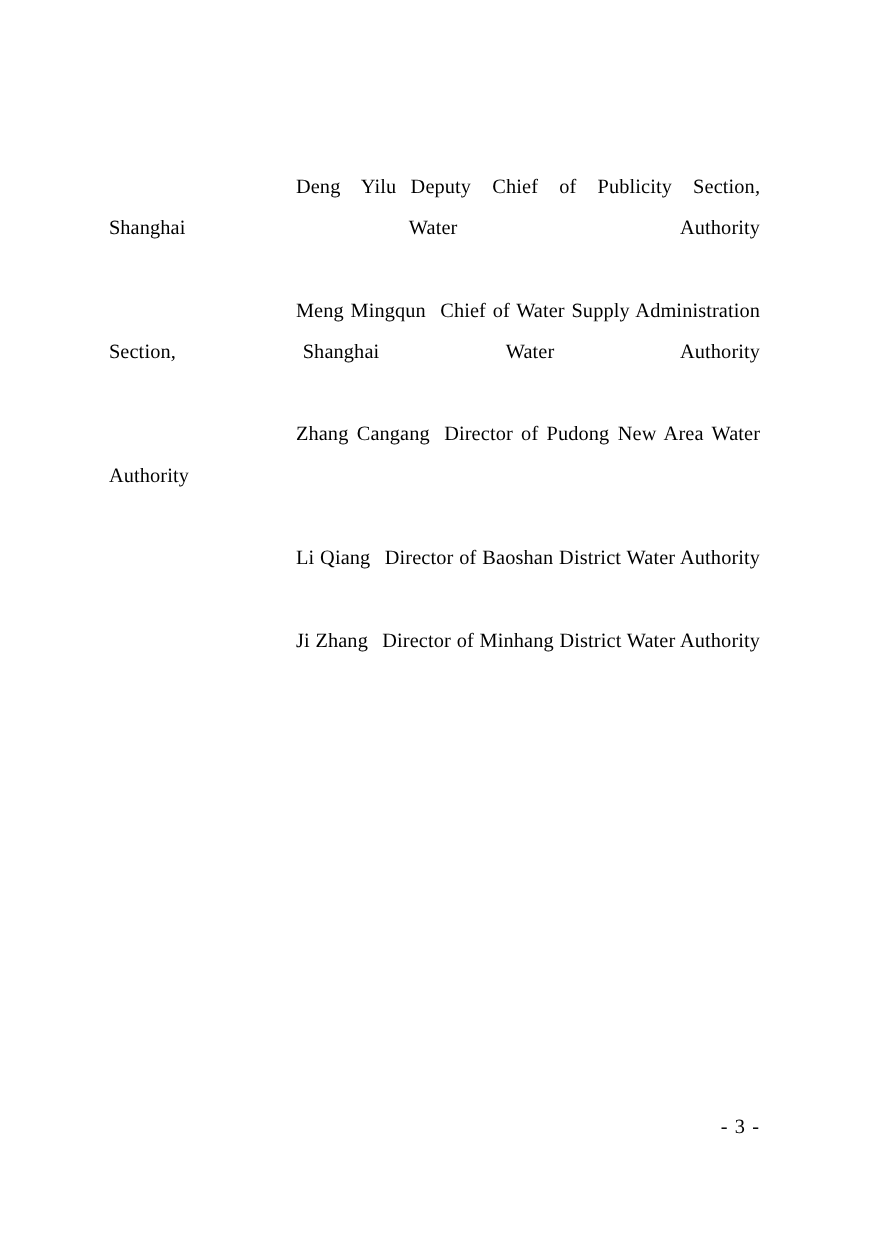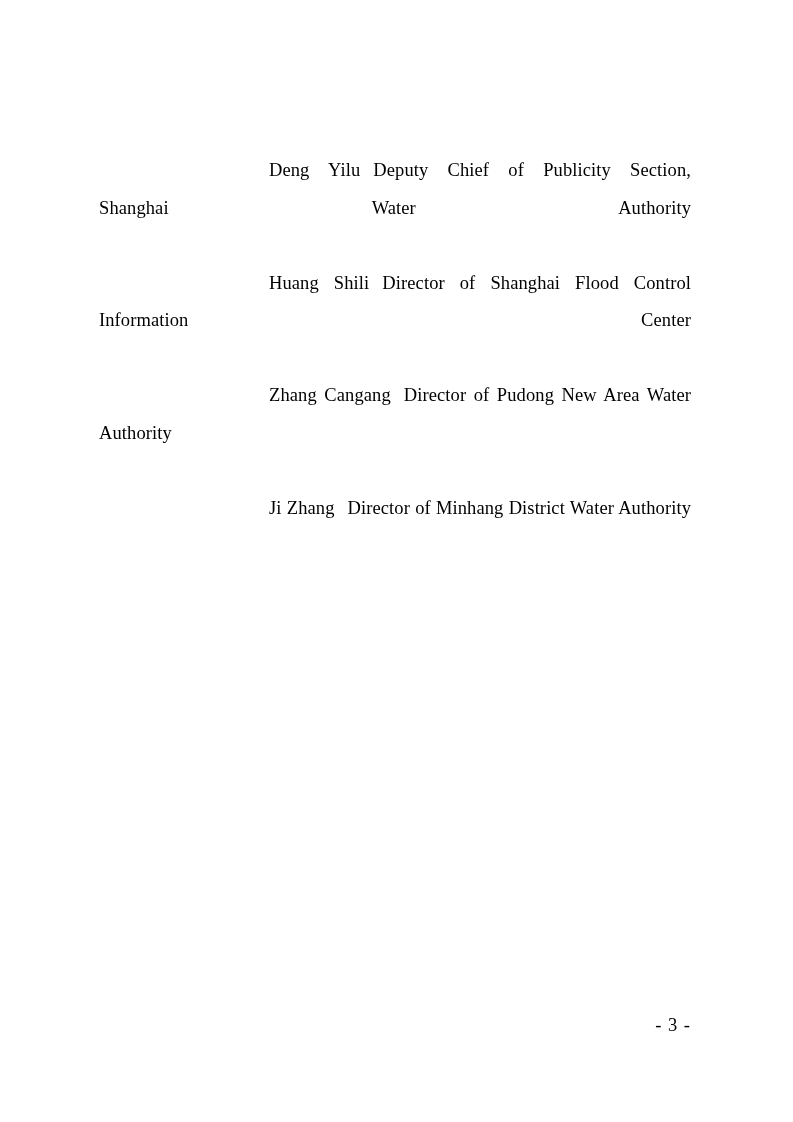--- a/index.html
+++ b/index.html
@@ -57,26 +57,27 @@
 <body>
 
 <div class="page">
 
   <div class="content">
 
     <p class="para"><span>Deng Yilu</span><span class="name-gap"></span><span>Deputy Chief of Publicity Section, Shanghai Water Authority</span></p>
 
 
 
+    <p class="para"><span>Meng Mingqun</span><span class="name-gap"></span><span>Chief of Water Supply Administration Section, Shanghai Water Authority</span></p>
 
 
-    <p class="para"><span>Huang Shili</span><span class="name-gap"></span><span>Director of Shanghai Flood Control Information Center</span></p>
 
     <p class="para"><span>Zhang Cangang</span><span class="name-gap"></span><span>Director of Pudong New Area Water Authority</span></p>
 
+    <p class="para"><span>Li Qiang</span><span class="name-gap"></span><span>Director of Baoshan District Water Authority</span></p>
 
     <p class="para"><span>Ji Zhang</span><span class="name-gap"></span><span>Director of Minhang District Water Authority</span></p>
 
   </div>
 
   <div class="page-number">- 3 -</div>
 
 </div>
 
 </body></html>

